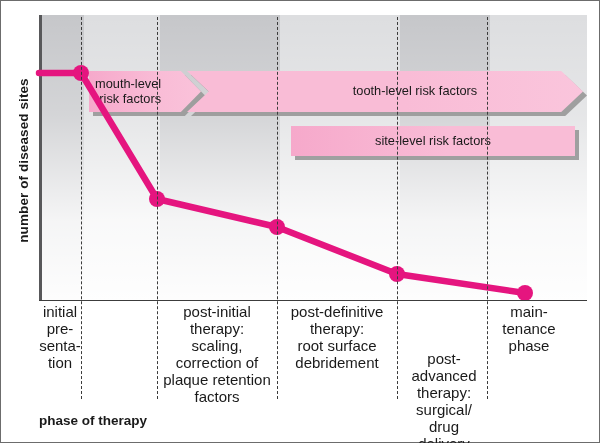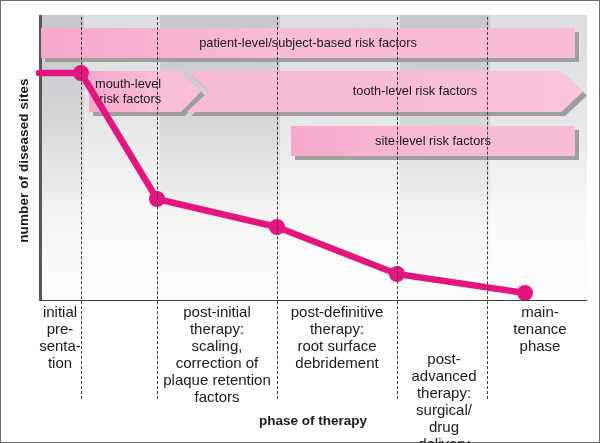--- a/index.html
+++ b/index.html
@@ -38,21 +38,21 @@
     letter-spacing: 0.1px;
     white-space: nowrap;
   }
 
   
   #x-axis-title {
     position: absolute;
     left: 38px;
     top: 412px;
     width: 548px;
-    text-align: center;
+    text-align: left;
     font-size: 13.5px;
     font-weight: bold;
     color: #1a1a1a;
   }
 
   
   #plot-area {
     position: absolute;
     left: 38px;
     top: 14px;
@@ -158,25 +158,20 @@
       <div class="band" style="left:0px;width:42px;background:#c6c7ca;"></div>
       <div class="band" style="left:42px;width:76px;background:#dddee0;"></div>
       <div class="band" style="left:118px;width:120px;background:#c6c7ca;"></div>
       <div class="band" style="left:238px;width:120px;background:#dddee0;"></div>
       <div class="band" style="left:358px;width:90px;background:#c6c7ca;"></div>
       <div class="band" style="left:448px;width:100px;background:#dddee0;"></div>
       <div id="plot-fade"></div>
     </div>
   </div>
 
-  <div class="bar-wrap" style="left:40px; top:27px; width:534px; height:30px;">
-    <div class="bar-shadow"></div>
-    <div class="bar-body" style="background:linear-gradient(to right,#f6a9cb 0%,#f9bcd6 45%,#f9bcd6 100%);"></div>
-    <div class="bar-label">patient-level/subject-based risk factors</div>
-  </div>
 
   <div class="bar-wrap" style="left:88px; top:70px; width:112px; height:41px;">
     <div class="bar-shadow" style="clip-path:polygon(0 0, 82% 0, 100% 50%, 82% 100%, 0 100%);"></div>
     <div class="bar-body" style="background:linear-gradient(to right,#f6a9cb 0%,#f9bcd6 60%,#fac2da 100%);
                 clip-path:polygon(0 0, 82% 0, 100% 50%, 82% 100%, 0 100%);"></div>
     <div class="bar-label" style="justify-content:flex-start; padding-left:6px; text-align:right; width:auto;">mouth-level
 risk factors</div>
   </div>
 
   <div class="bar-wrap" style="left:186px; top:70px; width:396px; height:41px;">
@@ -223,20 +218,20 @@
     <div class="tick-label" style="left:238px; width:120px;">post-definitive
 therapy:
 root surface
 debridement</div>
     <div class="tick-label" style="left:360px; width:90px;margin-top:47px;">post-
 advanced
 therapy:
 surgical/
 drug
 delivery</div>
-    <div class="tick-label" style="left:451px; width:100px;">main-
+    <div class="tick-label" style="left:440px; width:100px;">main-
 tenance
 phase</div>
   </div>
 
   <div id="x-axis-title">phase of therapy</div>
 
 </div>
 
 </body></html>

